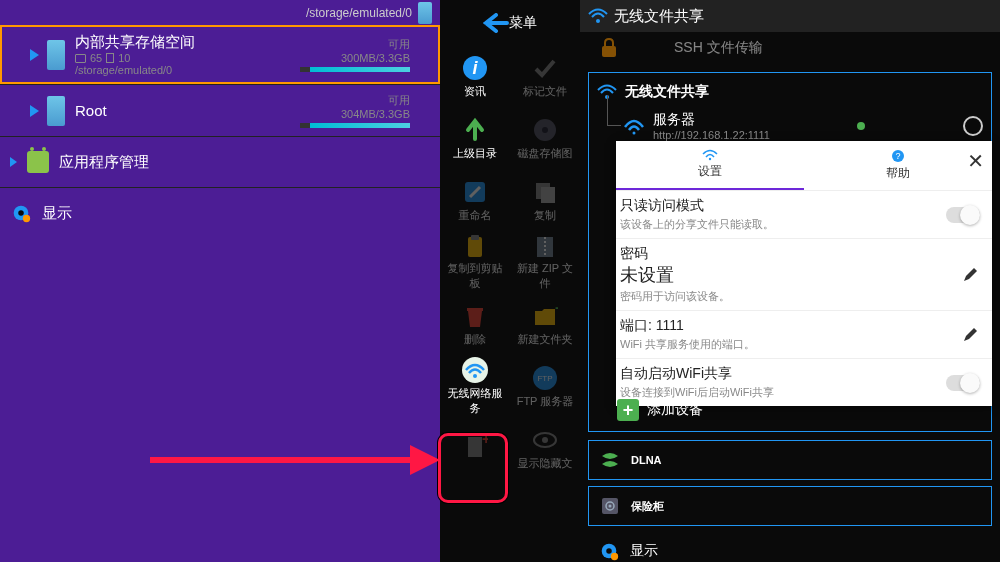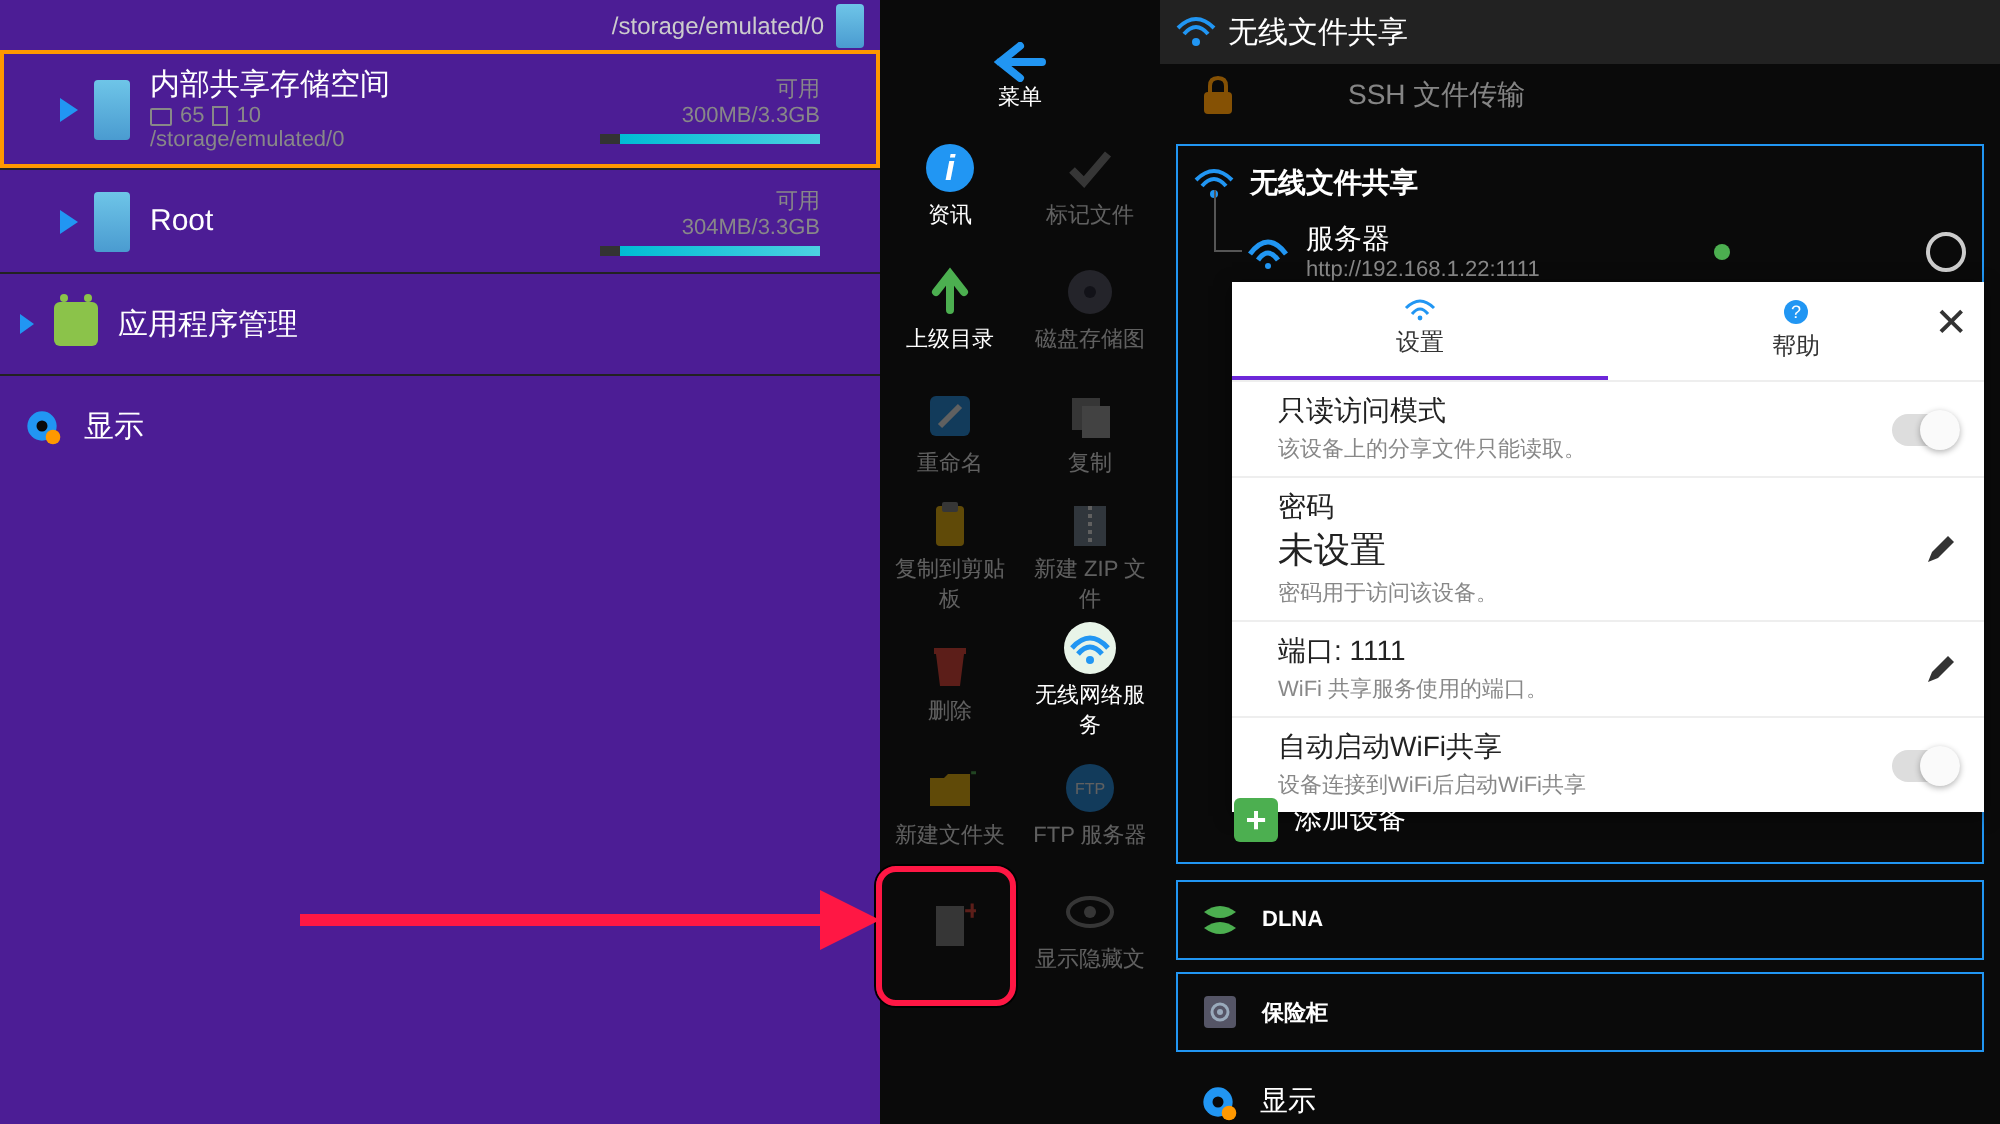--- a/index.html
+++ b/index.html
@@ -28,21 +28,21 @@
 .simple-item { padding: 14px 10px; display: flex; align-items: center; font-size: 15px; }
 .tri-play-sm { width: 0; height: 0; border-top: 5px solid transparent; border-bottom: 5px solid transparent; border-left: 7px solid #2196f3; margin-right: 10px; }
 .android-ic { width: 22px; height: 22px; background: #8bc34a; border-radius: 3px; margin-right: 10px; position: relative; }
 .android-ic::before { content:''; position:absolute; top:-4px; left:3px; width:4px; height:4px; background:#8bc34a; border-radius:50%; }
 .android-ic::after { content:''; position:absolute; top:-4px; right:3px; width:4px; height:4px; background:#8bc34a; border-radius:50%; }
 .gear-ic { width: 22px; height: 22px; position: relative; margin-right: 10px; }
 .gear-ic svg { width: 100%; height: 100%; }
 
 
 .menu-grid { display: grid; grid-template-columns: 70px 70px; }
-.menu-back { grid-column: 1/3; height: 45px; display: flex; flex-direction: column; align-items: center; justify-content: center; font-size: 11px; margin-top: 16px; }
+.menu-back { grid-column: 1/3; height: 45px; display: flex; flex-direction: row; align-items: center; justify-content: center; font-size: 14px; }
 .menu-cell { height: 62px; display: flex; flex-direction: column; align-items: center; justify-content: center; font-size: 11px; text-align: center; padding: 3px; position: relative; }
 .menu-cell.dim { opacity: 0.35; }
 .menu-cell .ic { width: 28px; height: 28px; margin-bottom: 2px; display: flex; align-items: center; justify-content: center; }
 .highlight-box { position: absolute; border: 3px solid #ff1744; border-radius: 10px; box-shadow: 0 0 0 1px #000; }
 
 
 .p3-header { height: 32px; background: #222; display: flex; align-items: center; padding: 0 8px; font-size: 15px; }
 .p3-header .wifi-sm { margin-right: 6px; }
 .ssh-item { padding: 6px 10px; display: flex; align-items: center; font-size: 14px; gap: 48px; }
 .lock-ic { width: 18px; height: 20px; margin-right: 8px; }
@@ -51,21 +51,21 @@
 .server-row { display: flex; align-items: center; padding: 6px 2px 6px 28px; position: relative; }
 .server-row::before { content:''; position:absolute; left:12px; top:-10px; width:1px; height:30px; background:#555; }
 .server-row::after { content:''; position:absolute; left:12px; top:20px; width:14px; height:1px; background:#555; }
 .server-radio { width: 20px; height: 20px; border: 2px solid #ccc; border-radius: 50%; margin-left: auto; }
 
 .settings-popup { position: absolute; left: 27px; right: -1px; top: 68px; background: #fff; color: #333; box-shadow: 0 2px 8px rgba(0,0,0,0.5); }
 .popup-tabs { display: flex; position: relative; }
 .popup-tab { flex: 1; padding: 8px; text-align: center; font-size: 12px; display: flex; flex-direction: column; align-items: center; gap: 2px; }
 .popup-tab.active { border-bottom: 2px solid #6d28d9; }
 .popup-close { position: absolute; right: 8px; top: 8px; font-size: 20px; cursor: pointer; }
-.popup-item { padding: 6px 23px; border-top: 1px solid #eee; position: relative; }
+.popup-item { padding: 6px 4px; border-top: 1px solid #eee; position: relative; }
 .popup-item-title { font-size: 14px; color: #222; }
 .popup-item-sub { font-size: 11px; color: #888; margin-top: 2px; }
 .toggle { position: absolute; right: 12px; top: 50%; transform: translateY(-50%); width: 34px; height: 16px; background: #ddd; border-radius: 8px; }
 .toggle::after { content:''; position:absolute; right:0; top:-2px; width:20px; height:20px; background:#fafafa; border-radius:50%; box-shadow:0 1px 3px rgba(0,0,0,0.3); }
 .edit-ic { position: absolute; right: 14px; top: 50%; transform: translateY(-50%); }
 
 .add-device { display: flex; align-items: center; padding: 8px 2px 4px 28px; font-size: 14px; }
 .add-plus { width: 22px; height: 22px; background: #4caf50; border-radius: 3px; display: flex; align-items: center; justify-content: center; color: #fff; font-size: 18px; font-weight: bold; margin-right: 8px; }
 
 .p3-item { margin: 6px 8px; border: 1.5px solid #2196f3; padding: 8px 10px; display: flex; align-items: center; font-size: 11px; }
@@ -229,40 +229,40 @@
 
     <div class="menu-cell dim">
       <div class="ic">
           <svg width="26" height="26">
             <path d="M6 8 H20 L18 24 H8 Z" fill="#f44336"></path>
             <rect x="5" y="5" width="16" height="3" fill="#f44336"></rect>
           </svg>
         </div>
       <span>删除</span>
     </div>
+    <div class="menu-cell dim">
+      <div class="ic">
+          <svg width="26" height="26">
+            <path d="M3 8 H10 L12 6 H23 V22 H3 Z" fill="#ffc107"></path>
+            <text x="23" y="10" fill="#4caf50" font-size="14" font-weight="bold">+</text>
+          </svg>
+        </div>
+      <span>新建文件夹</span>
+    </div>
+
     <div class="menu-cell">
       <div class="ic">
           <svg width="28" height="28" viewBox="0 0 28 28">
             <circle cx="14" cy="14" r="13" fill="#e8f4e8"></circle>
             <path d="M5 14 Q14 4 23 14" stroke="#2196f3" stroke-width="2.5" fill="none"></path>
             <path d="M8 17 Q14 10 20 17" stroke="#2196f3" stroke-width="2.5" fill="none"></path>
             <circle cx="14" cy="20" r="2" fill="#2196f3"></circle>
           </svg>
         </div>
       <span>无线网络服务</span>
-    </div>
-
-    <div class="menu-cell dim">
-      <div class="ic">
-          <svg width="26" height="26">
-            <path d="M3 8 H10 L12 6 H23 V22 H3 Z" fill="#ffc107"></path>
-            <text x="23" y="10" fill="#4caf50" font-size="14" font-weight="bold">+</text>
-          </svg>
-        </div>
-      <span>新建文件夹</span>
     </div>
     <div class="menu-cell dim">
       <div class="ic">
           <svg width="26" height="26">
             <circle cx="13" cy="13" r="12" fill="#2196f3"></circle>
             <text x="13" y="16" text-anchor="middle" fill="#fff" font-size="8">FTP</text>
           </svg>
         </div>
       <span>FTP 服务器</span>
     </div>

